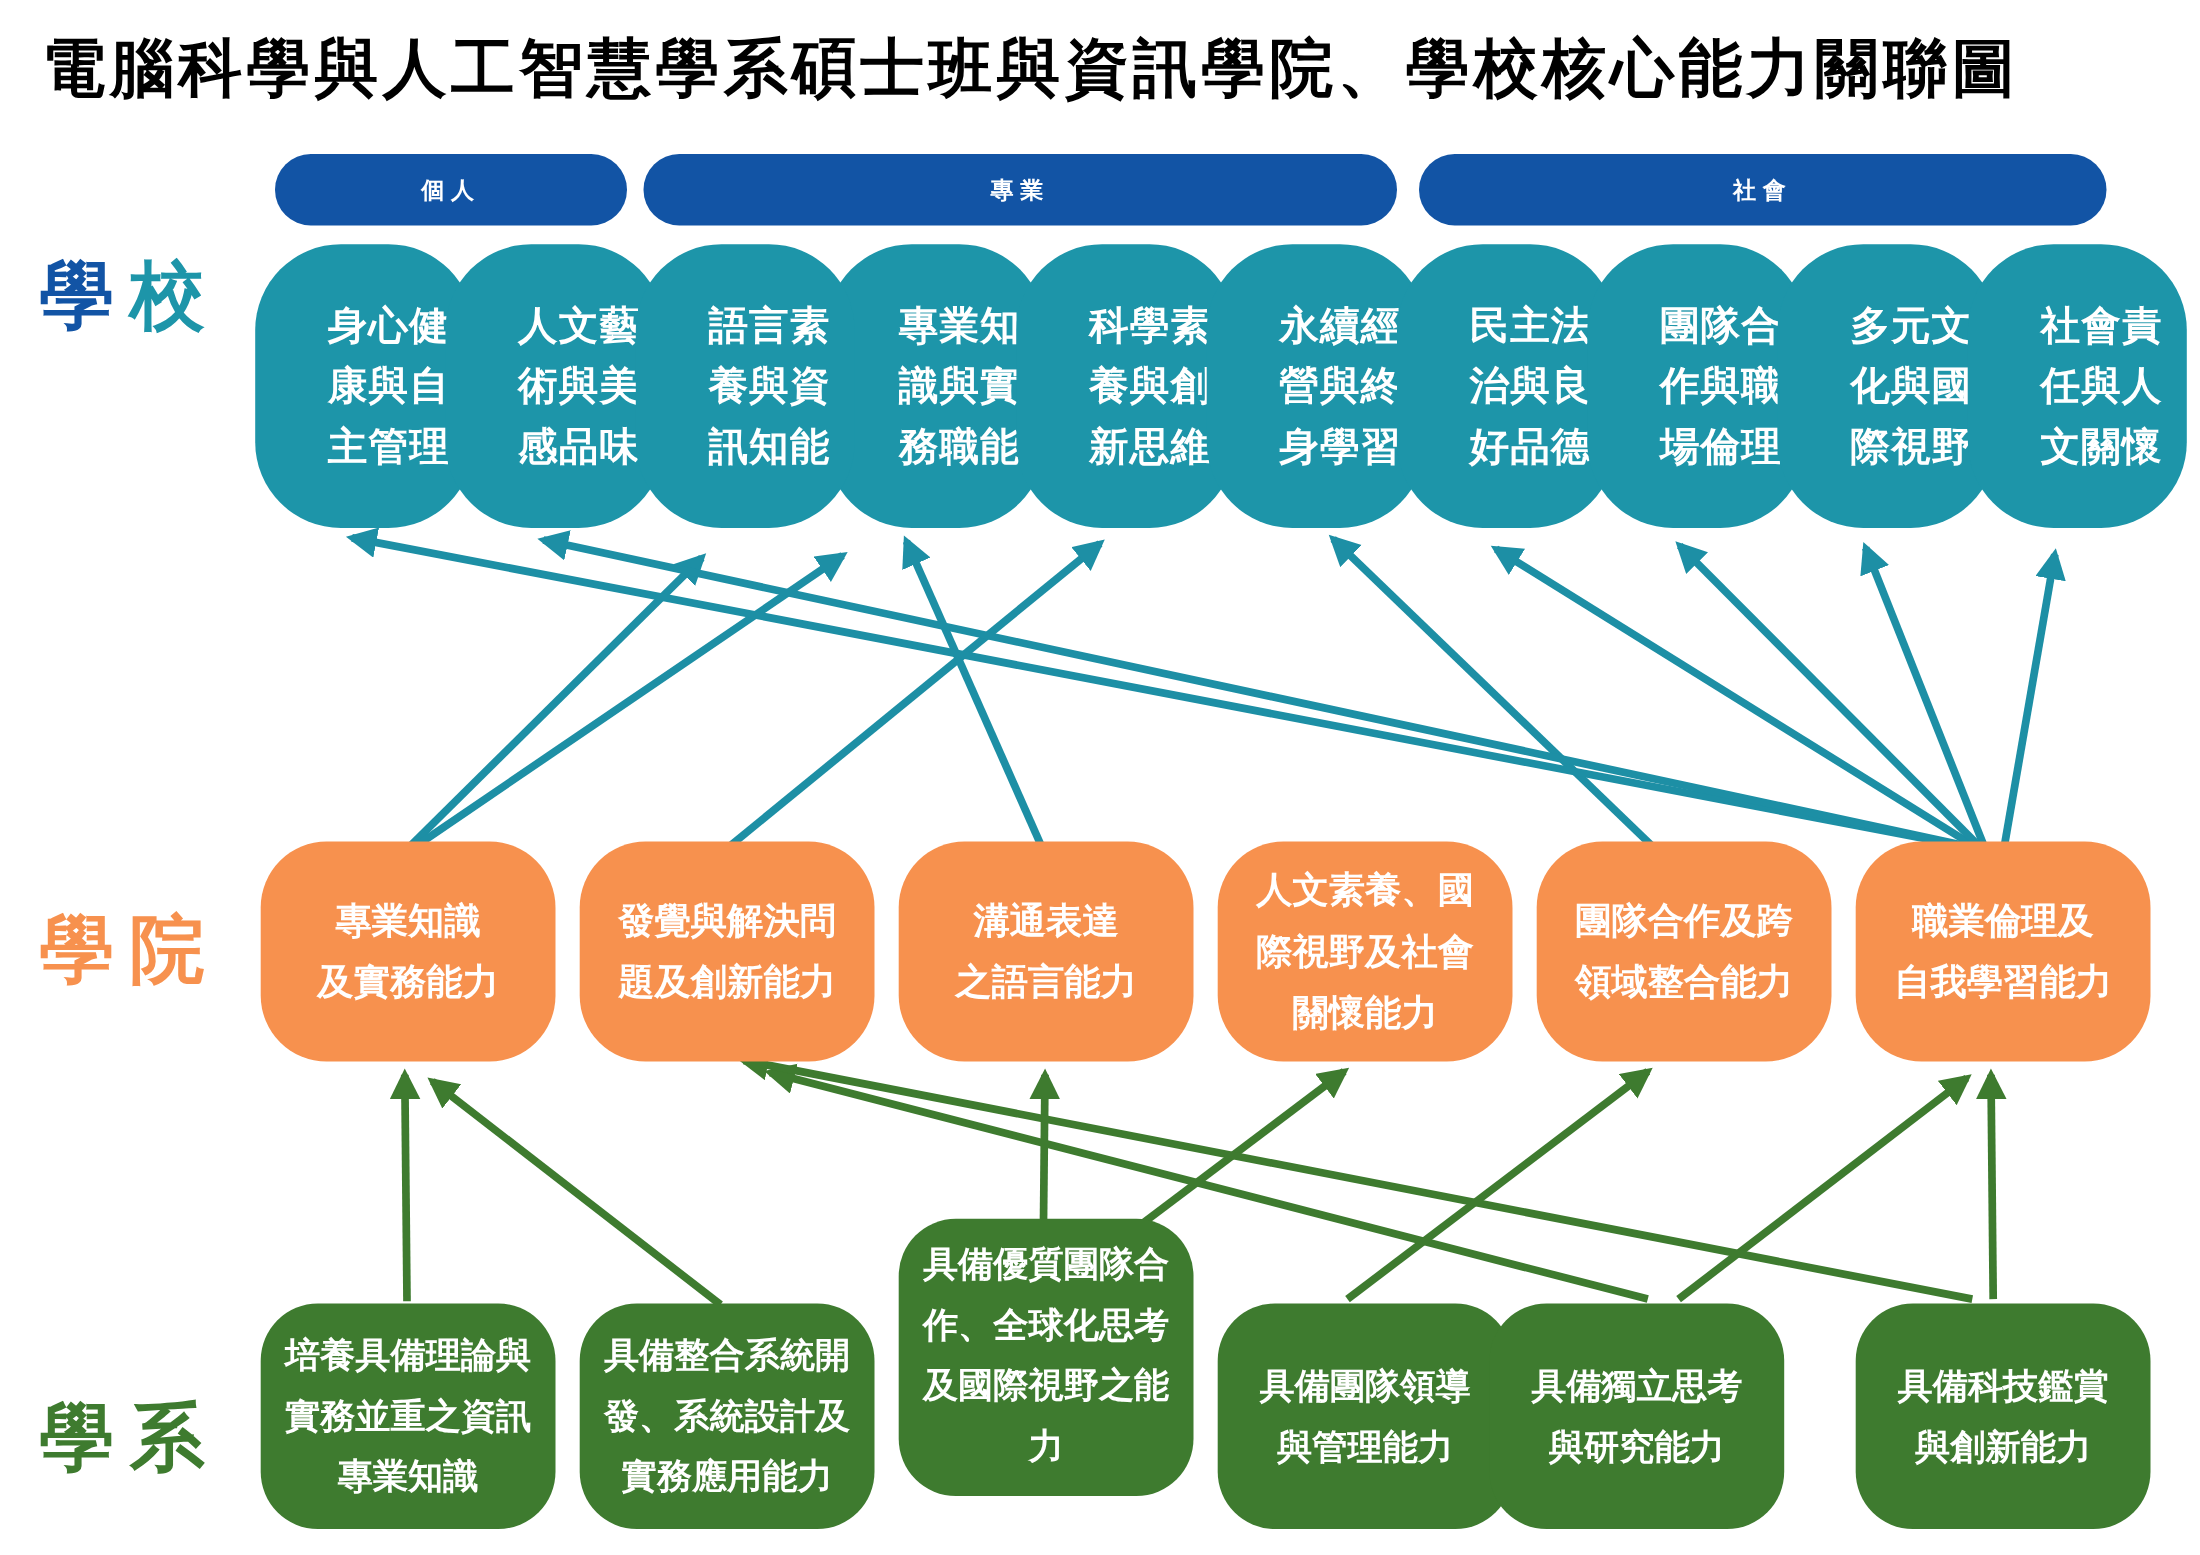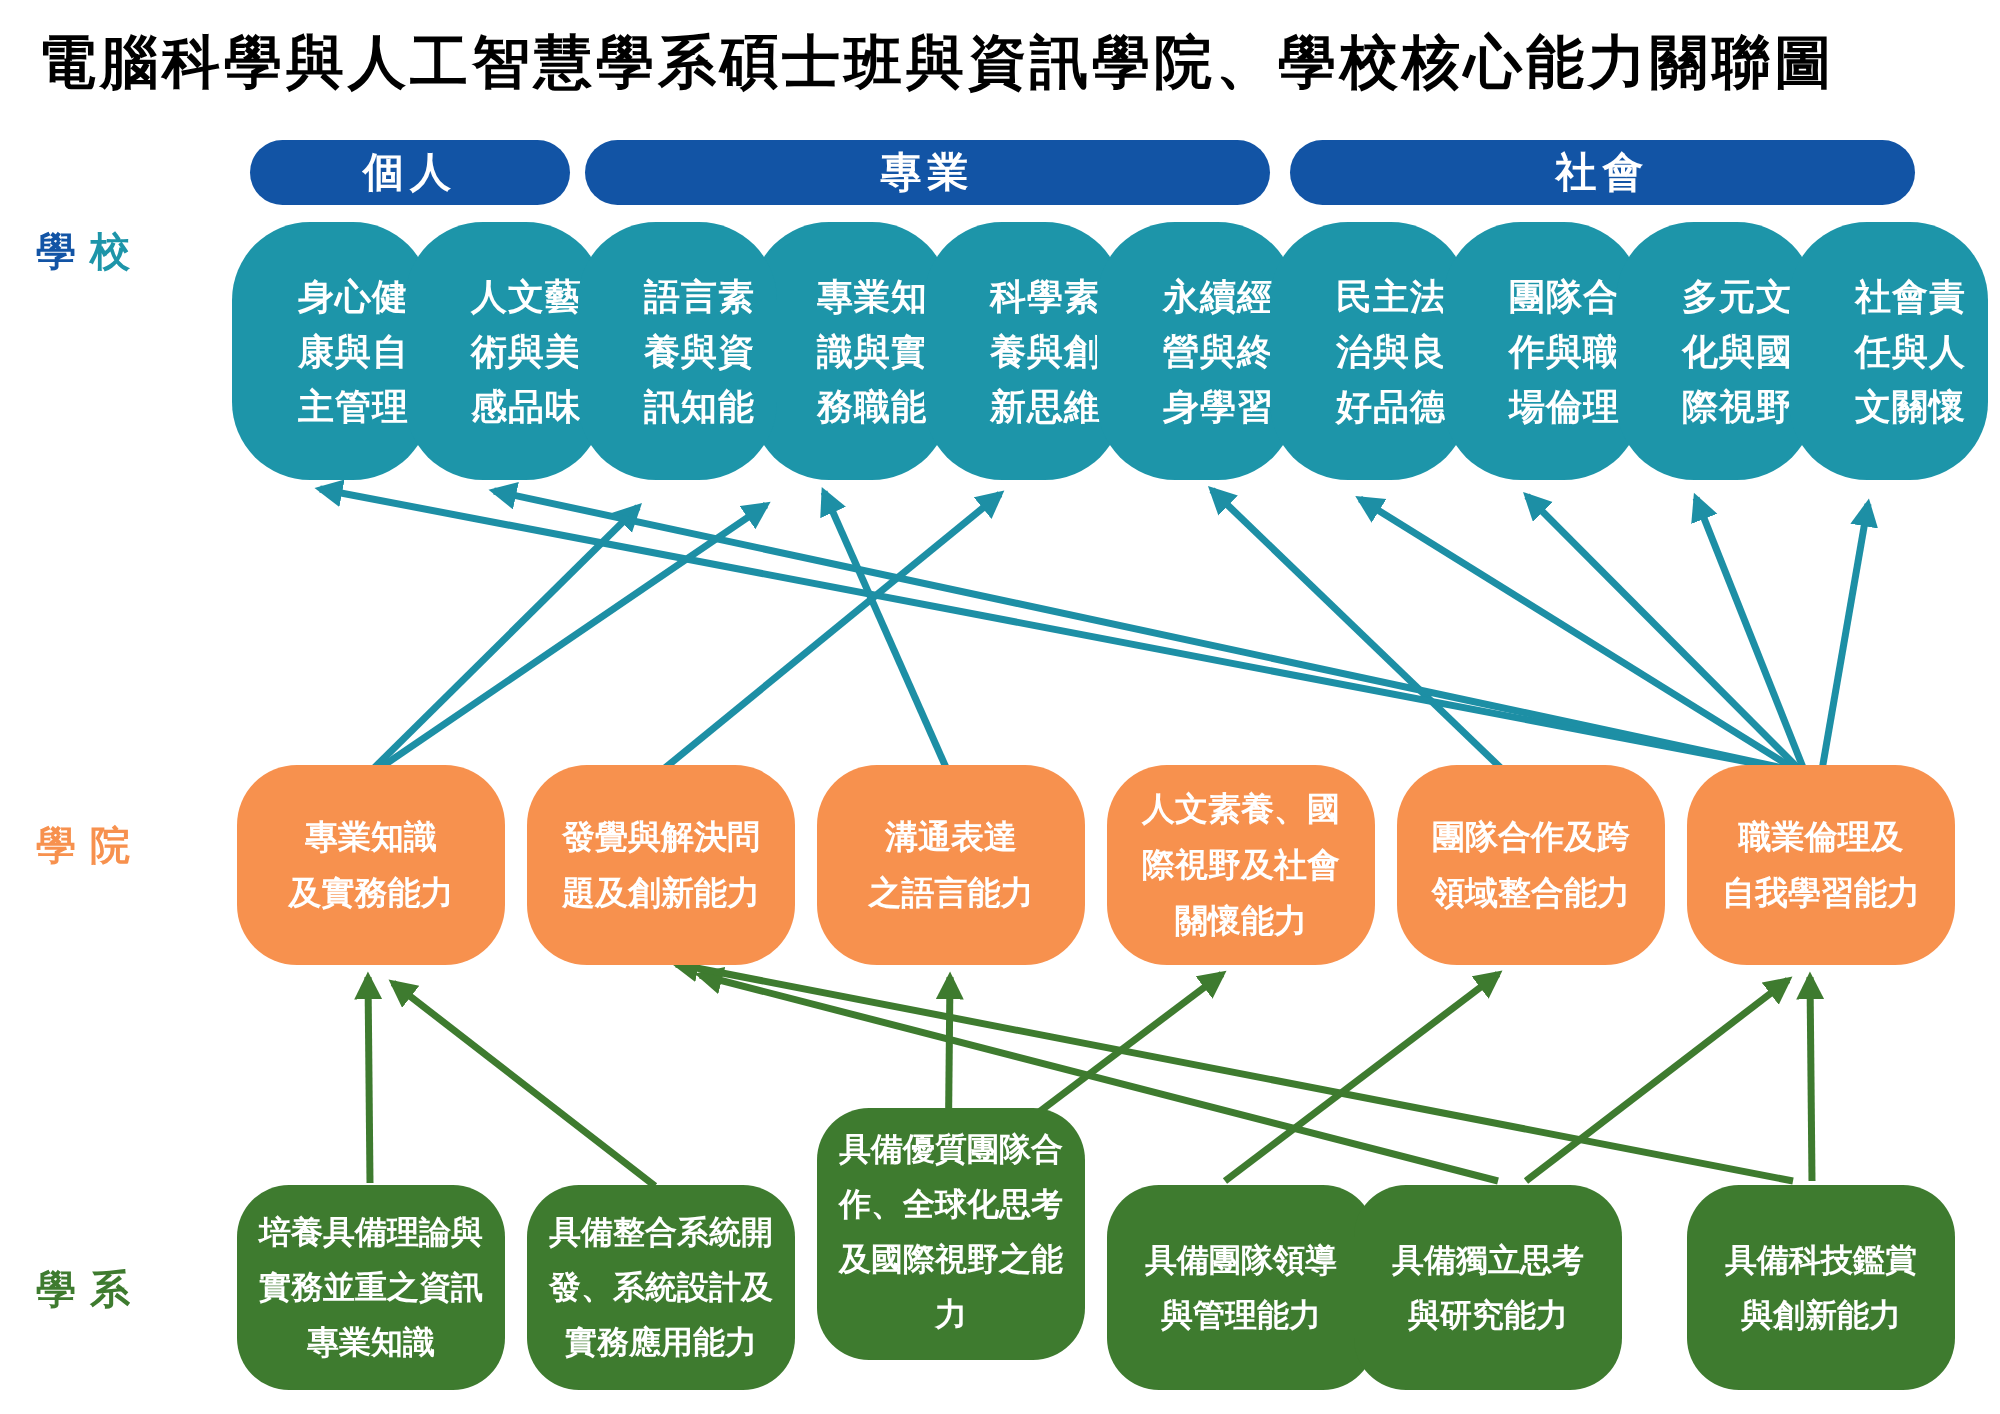--- a/index.html
+++ b/index.html
@@ -6,32 +6,32 @@
   #canvas{
     position:relative;width:2000px;height:1414px;background:#ffffff;overflow:hidden;
     font-family:"DejaVu Sans","Liberation Sans",sans-serif;
     border-radius:16px;
   }
   #page-title{
     position:absolute;left:38px;top:24px;width:1930px;
     font-size:58px;font-weight:900;color:#000;letter-spacing:4px;white-space:nowrap;
   }
   .row-label{
-    position:absolute;left:36px;font-size:40px;font-weight:900;letter-spacing:14px;white-space:nowrap;
+    position:absolute;left:36px;font-size:68px;font-weight:900;letter-spacing:14px;white-space:nowrap;
   }
   #label-school{top:224px;}
   #label-school .ch1{color:#1254a5;}
   #label-school .ch2{color:#1d95a9;}
   #label-college{top:818px;color:#f7914e;}
   #label-dept{top:1262px;color:#3e7b2f;}
 
   .cat-pill{
     position:absolute;top:140px;height:65px;background:#1254a5;border-radius:33px;
     display:flex;align-items:center;justify-content:center;
-    color:#fff;font-size:41px;font-weight:800;letter-spacing:6px;z-index:2;
+    color:#fff;font-size:21px;font-weight:800;letter-spacing:6px;z-index:2;
   }
   #pill-personal{left:250px;width:320px;}
   #pill-professional{left:585px;width:685px;}
   #pill-social{left:1290px;width:625px;}
 
   .node{
     position:absolute;display:flex;align-items:center;justify-content:center;text-align:center;
     color:#fff;font-weight:800;white-space:pre-line;z-index:2;
   }
   .school-node{

